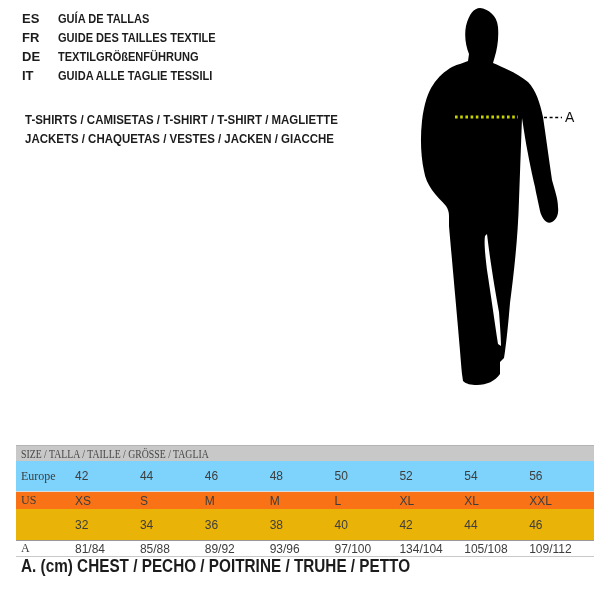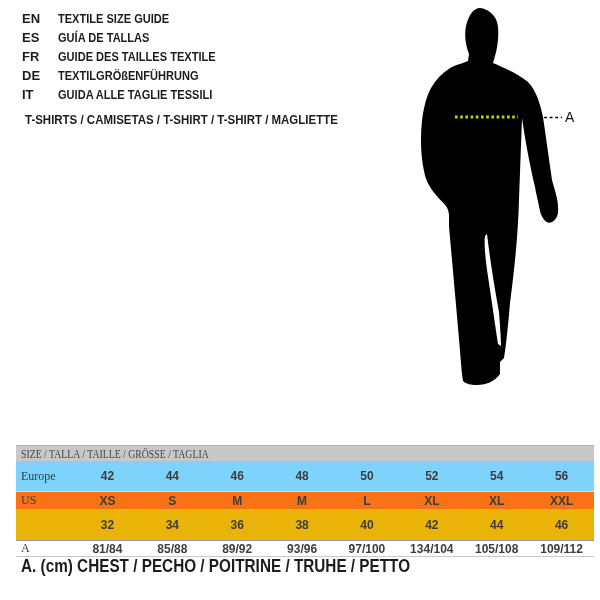--- a/index.html
+++ b/index.html
@@ -28,35 +28,31 @@
   
   .size-table{position:absolute;left:16px;top:445px;width:578px;border-top:1px solid #b3b3b3;font-size:12px;color:#3d3d3d;}
   .t-row{display:flex;align-items:center;box-sizing:border-box;}
   .t-head{height:15px;background:#c8c8c8;color:#464646;font-size:11.5px;}
   .t-head .t-label-cell{flex:1 1 auto;}
   .r-europe{height:31px;border-bottom:1px solid #dcdcdc;background:#7dd3fc;}
   .r-us{height:17px;background:#f97316;}
   .r-alt{height:31px;background:#eab308;}
   .r-a{height:17px;background:#fff;border-top:1px solid #999;border-bottom:1px solid #c9c9c9;}
   .t-label-cell{flex:0 0 54px;padding-left:5px;text-align:left;font-family:Liberation Serif, serif;}
-  .t-cell{flex:1 1 0;text-align:center;font-weight:bold;}
+  .t-cell{flex:1 1 0;}
 
   
   .footnote{position:absolute;left:21px;top:556px;font-size:18px;font-weight:bold;}
 </style>
 </head>
 <body>
 
 <div class="page">
 
   <div class="lang-block">
-    <div class="lang-line">
-      <span class="lang-code">EN</span>
-      <span class="cond">TEXTILE SIZE GUIDE</span>
-    </div>
     <div class="lang-line">
       <span class="lang-code">ES</span>
       <span class="cond">GUÍA DE TALLAS</span>
     </div>
     <div class="lang-line">
       <span class="lang-code">FR</span>
       <span class="cond">GUIDE DES TAILLES TEXTILE</span>
     </div>
     <div class="lang-line">
       <span class="lang-code">DE</span>
@@ -64,20 +60,23 @@
     </div>
     <div class="lang-line">
       <span class="lang-code">IT</span>
       <span class="cond">GUIDA ALLE TAGLIE TESSILI</span>
     </div>
   </div>
 
   <div class="cat-block">
     <div class="cat-line">
       <span class="cond">T-SHIRTS / CAMISETAS / T-SHIRT / T-SHIRT / MAGLIETTE</span>
+    </div>
+    <div class="cat-line">
+      <span class="cond">JACKETS / CHAQUETAS / VESTES / JACKEN / GIACCHE</span>
     </div>
   </div>
 
   <svg class="figure" viewBox="0 0 195 400" xmlns="http://www.w3.org/2000/svg">
     <path fill="#000000" d="
       M75,8
       C83,9 92,15 93,27
       C94,39 92,49 90,56
       L88,63
       C97,67 112,73 123,82

